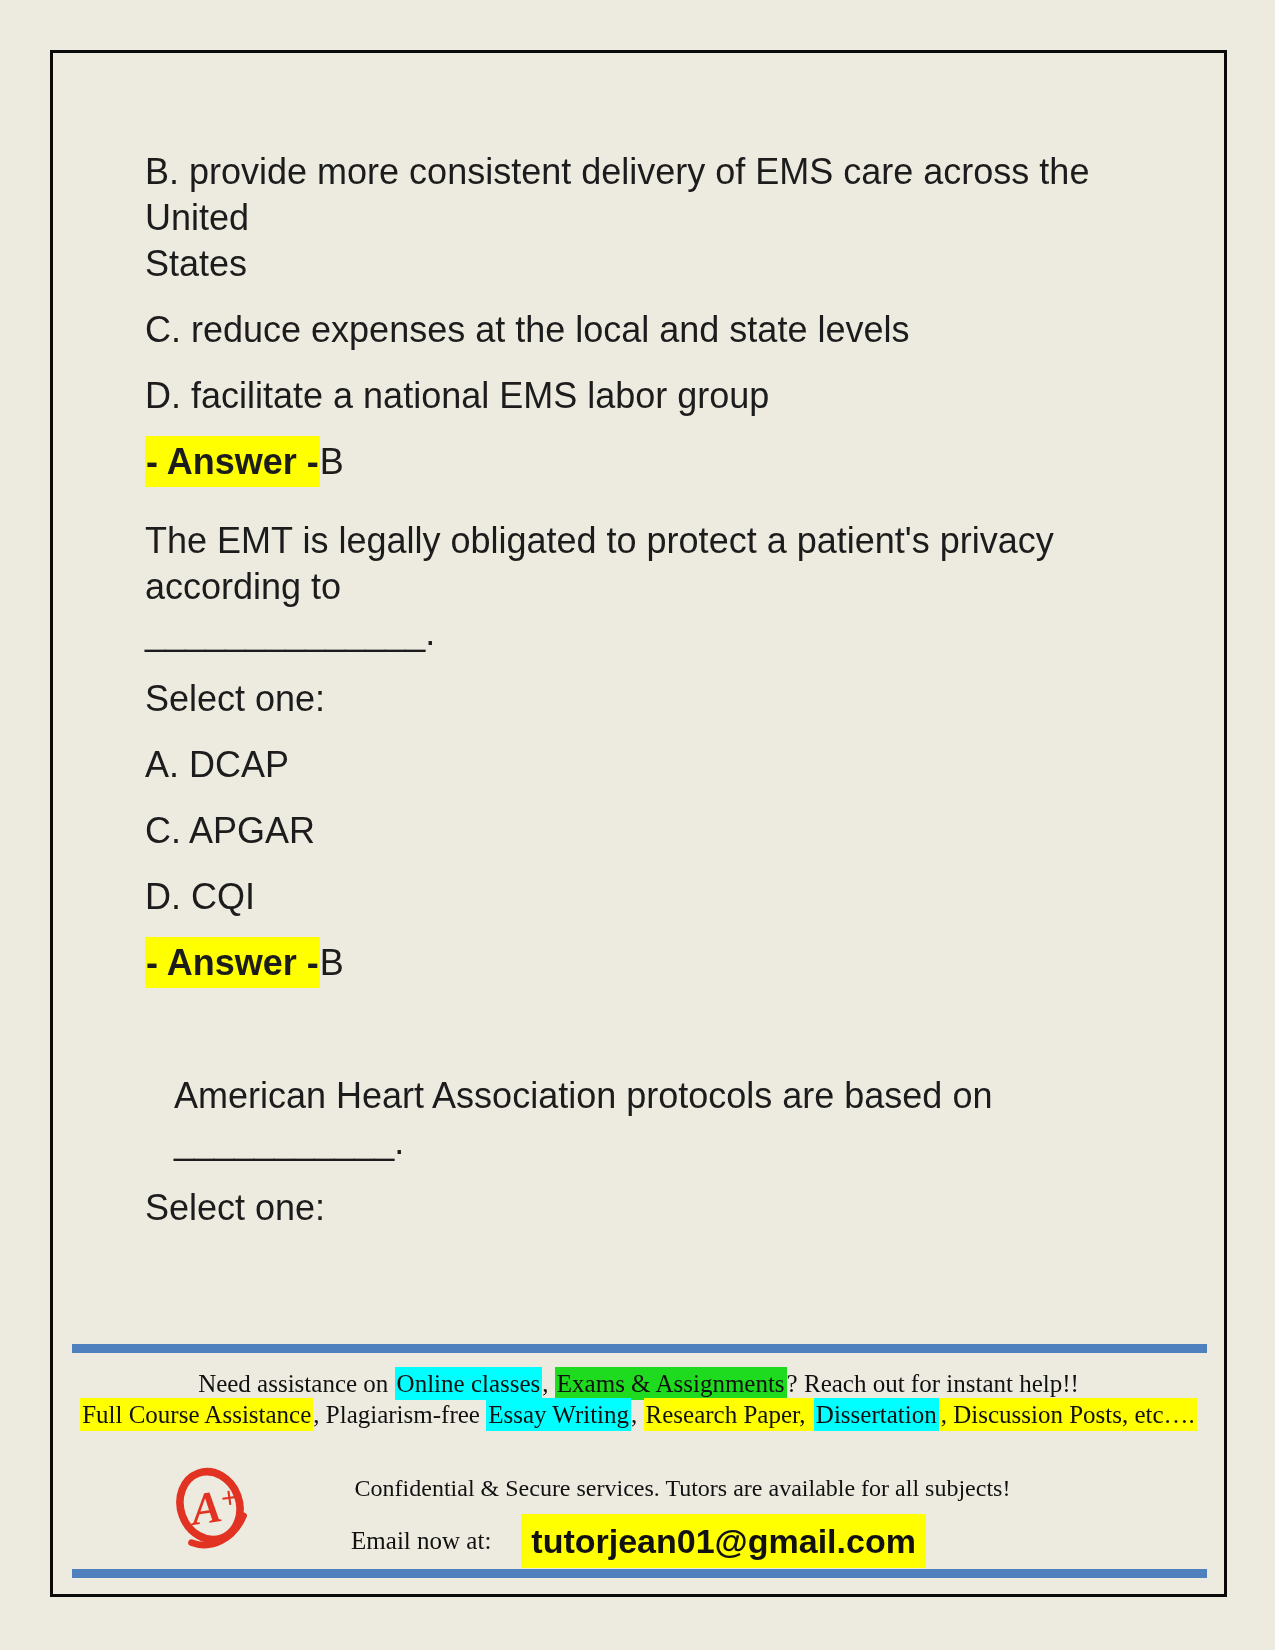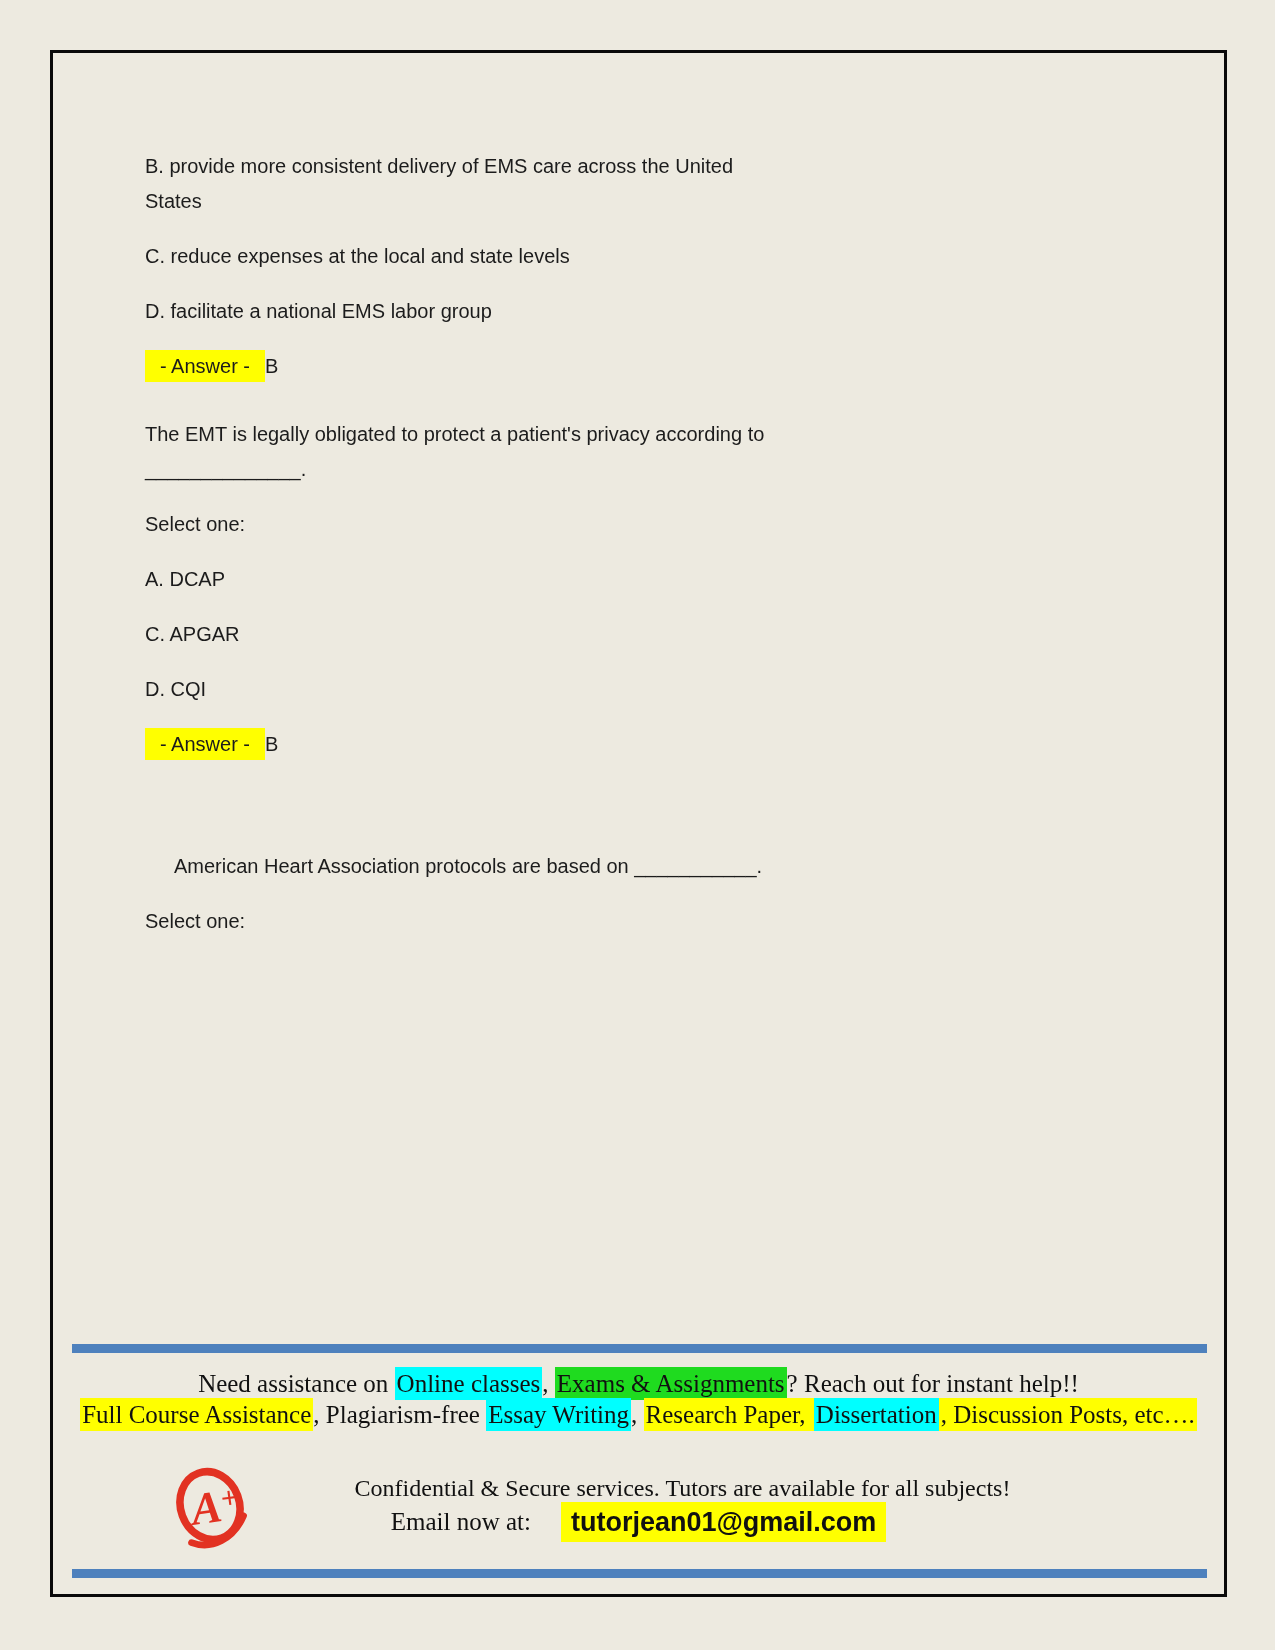--- a/index.html
+++ b/index.html
@@ -24,28 +24,29 @@
     border: 3px solid #0A0A0A;
     box-sizing: content-box;
   }
   .doc-content {
     position: absolute;
     left: 145px;
     top: 149px;
     width: 1000px;
   }
   .para {
-    font-size: 20px;
-    line-height: 35px;
+    font-size: 36px;
+    line-height: 46px;
     margin: 0 0 20px 0;
     white-space: pre-line;
     font-family: "Liberation Sans", sans-serif;
   }
   .para .hl {
-    padding: 5px 15px;
+    padding: 5px 1px;
+    font-weight: bold;
   }
   .divider {
     position: absolute;
     left: 72px;
     width: 1135px;
     height: 9px;
   }
   .footer-line {
     position: absolute;
     left: 53px;
@@ -60,30 +61,31 @@
     padding: 3px 2px;
   }
   .tagline {
     font-size: 24px;
   }
   .email-row {
     display: flex;
     align-items: center;
     justify-content: center;
     gap: 30px;
+    margin-top: 12px;
   }
   .email-label {
     font-family: "Liberation Serif", serif;
     font-size: 25px;
   }
   .email-value {
     font-family: "Liberation Sans", sans-serif;
     font-weight: bold;
-    font-size: 27px;
-    padding: 5px 10px;
+    font-size: 34px;
+    padding: 12px 10px;
     text-align: center;
   }
   .logo-wrap {
     position: absolute;
     left: 168px;
     top: 1464px;
     width: 84px;
     height: 90px;
   }
 </style>

